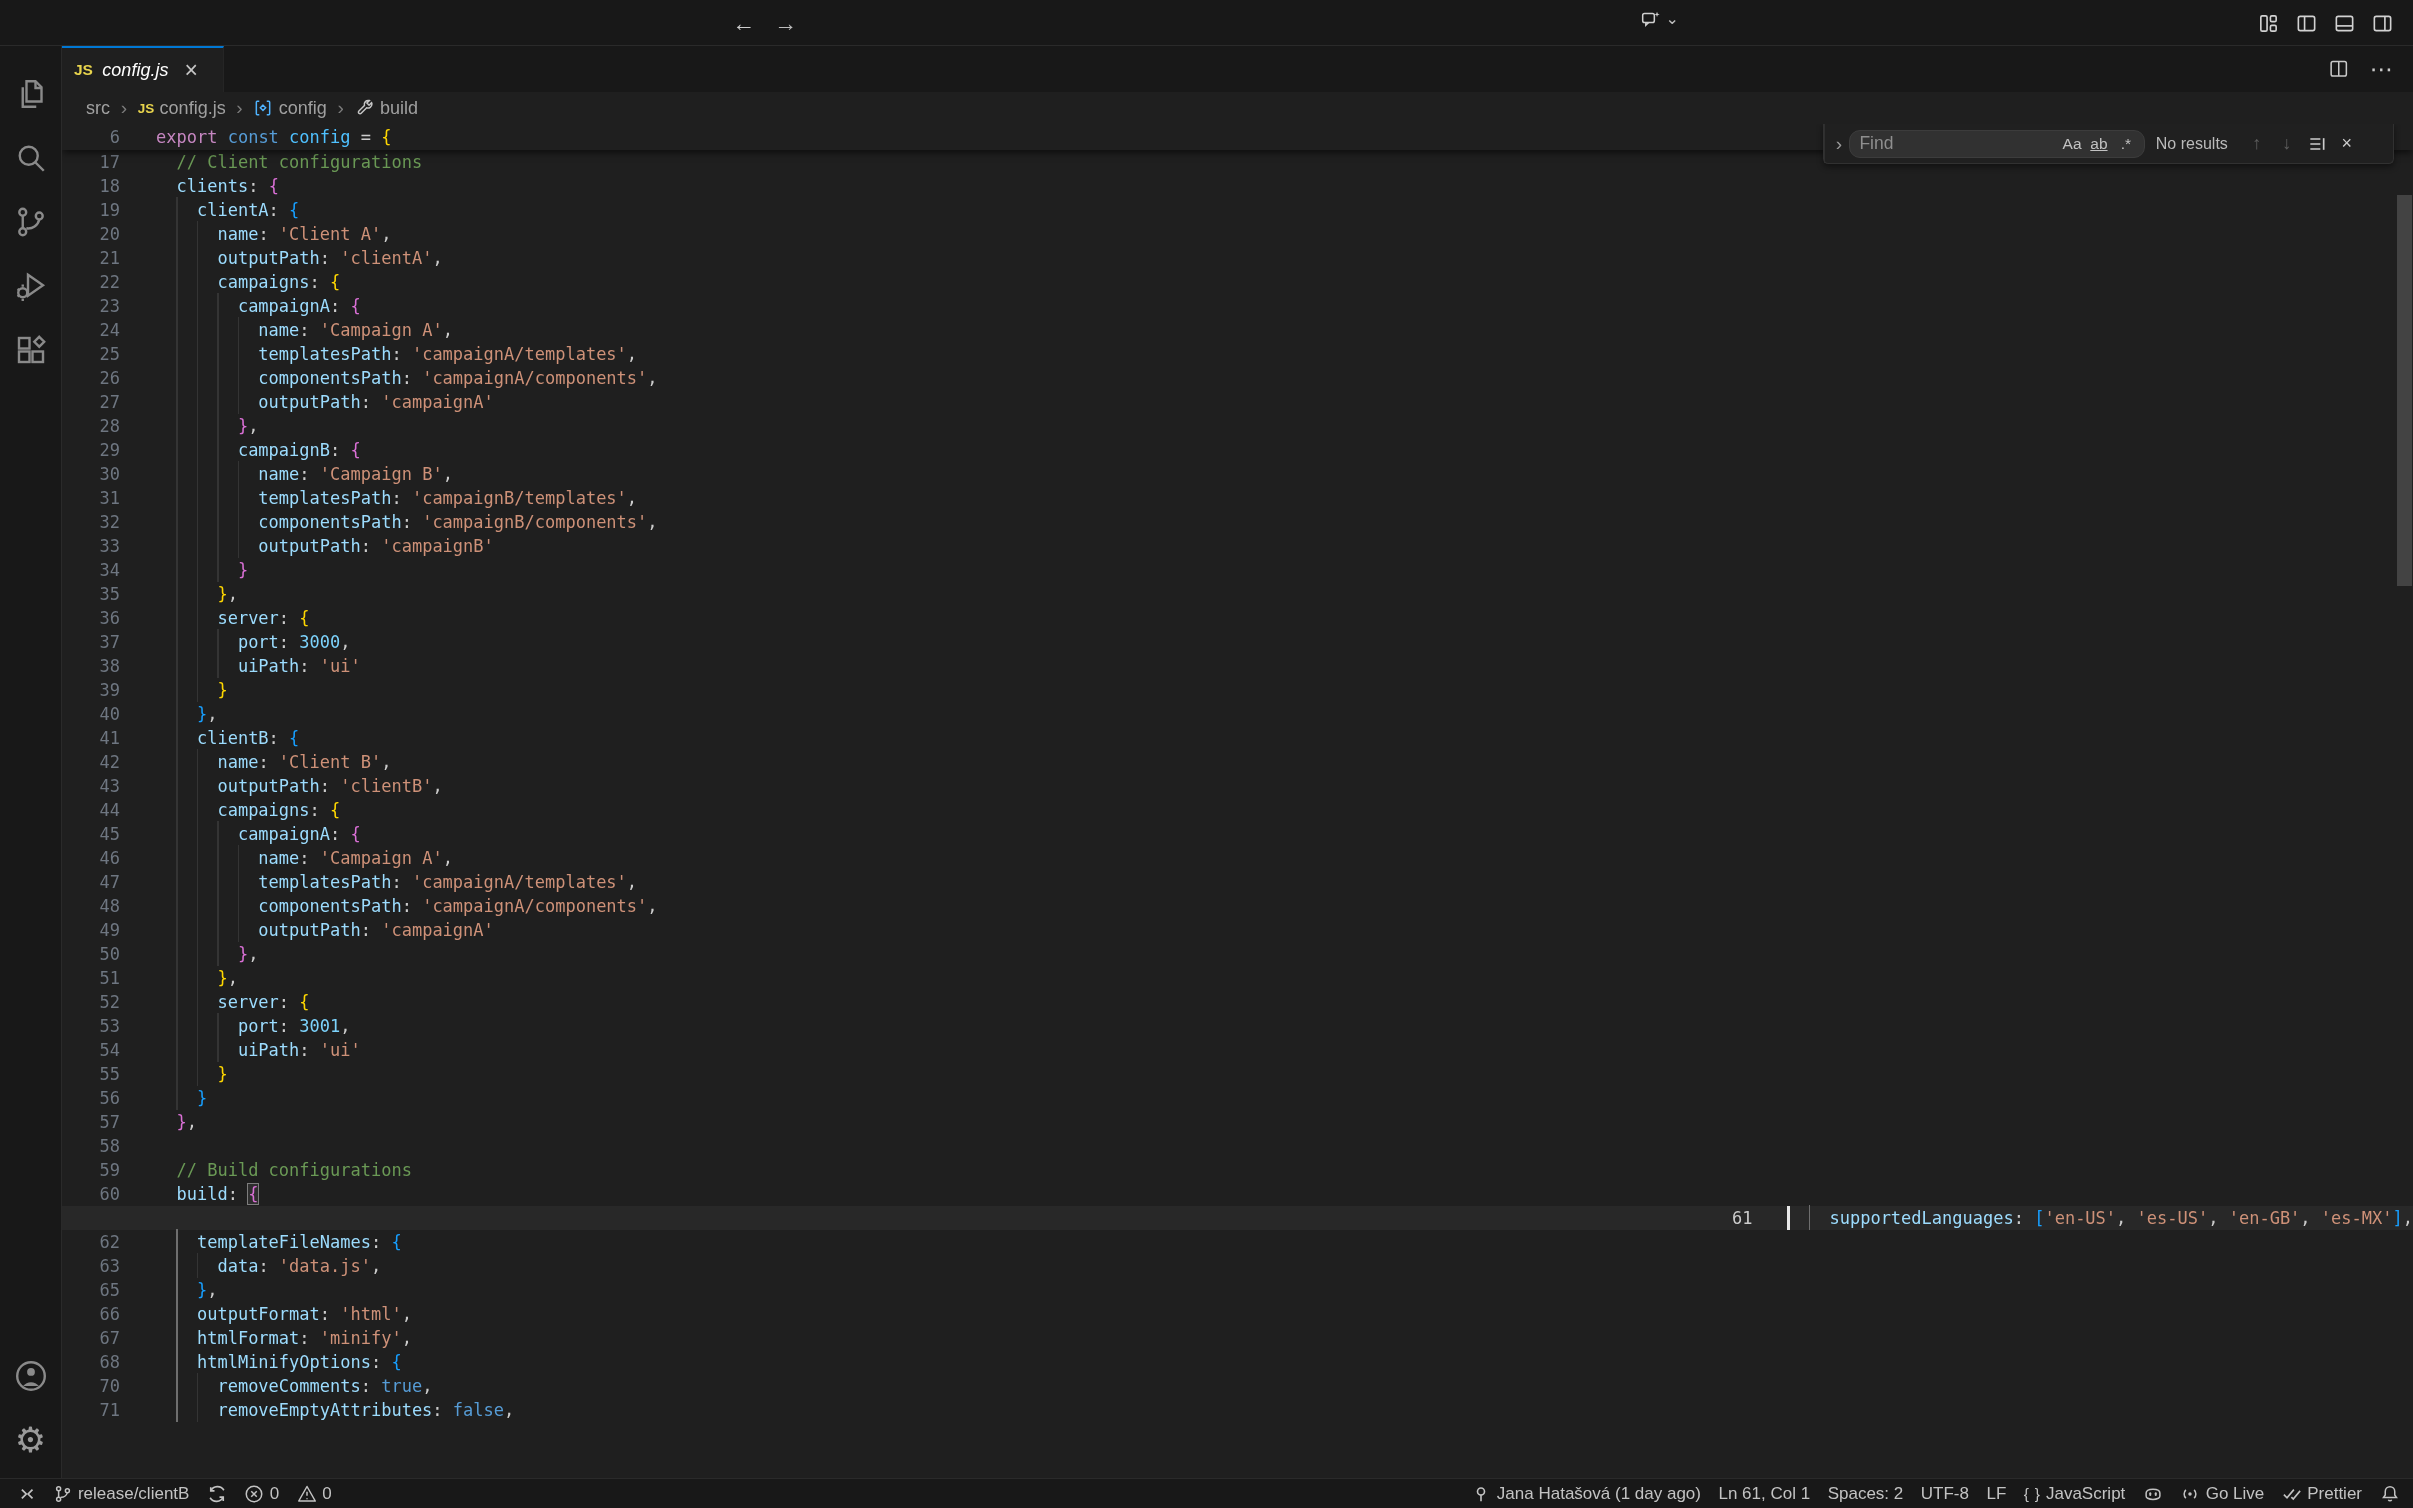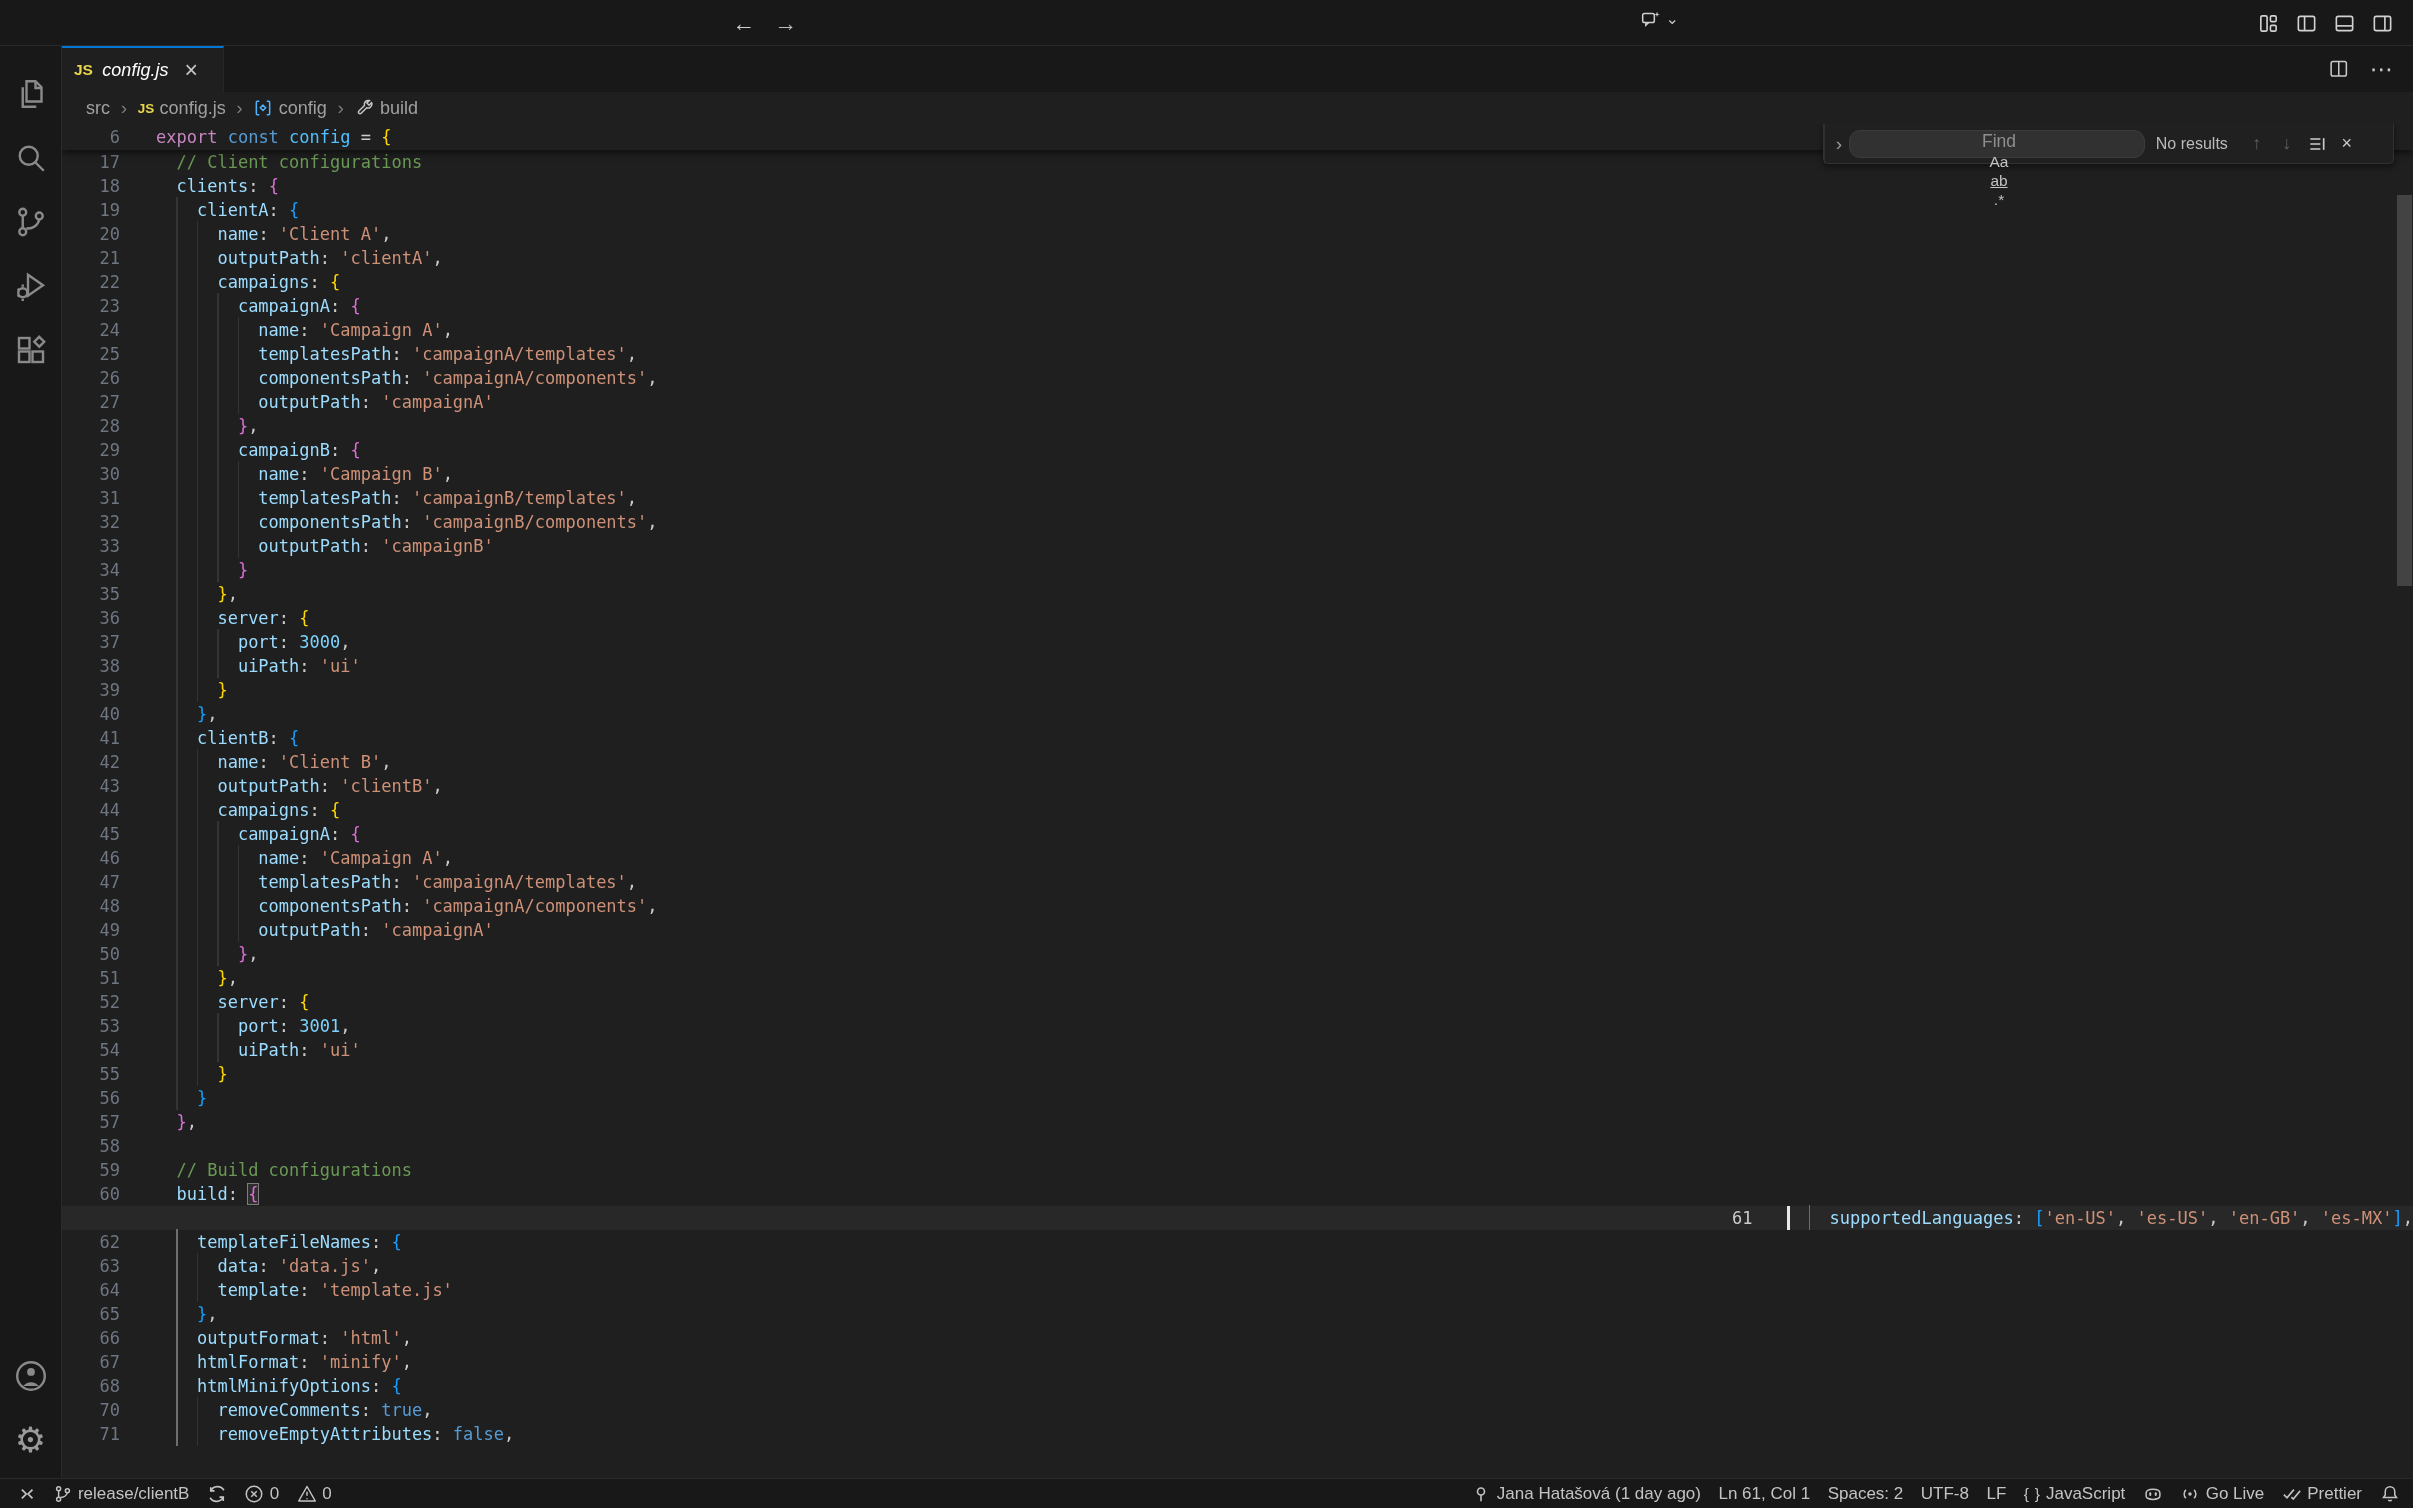--- a/index.html
+++ b/index.html
@@ -68,21 +68,21 @@
   .tk-mb{outline:1.3px solid #7d7d7d;outline-offset:-0.7px;background:rgba(90,90,90,0.25);}
   
   .scroll-thumb{position:absolute;right:1.3px;top:71px;width:15px;height:391px;background:rgba(110,110,110,0.45);}
   
   .find{position:absolute;top:0;right:19px;width:571px;height:40px;background:#202020;
         border:1.3px solid #313131;border-top:none;border-radius:0 0 5.4px 5.4px;box-sizing:border-box;
         box-shadow:0 2.7px 6.7px rgba(0,0,0,0.45);display:flex;align-items:center;z-index:10;}
   .find-sash{width:4px;height:100%;border-left:1.3px solid #2f2f2f;}
   .find-chevron{width:20px;text-align:center;color:#9a9a9a;font-size:19px;}
   .find-input{width:296px;height:28px;background:#313131;border:0.7px solid #3c3c3c;border-radius:11px;
-              display:flex;align-items:center;padding:0 5.4px 0 9.4px;box-sizing:border-box;gap:1.3px;flex-direction:column;}
+              display:flex;align-items:center;padding:0 5.4px 0 9.4px;box-sizing:border-box;gap:1.3px;}
   .find-ph{color:#8f8f8f;font-size:17.5px;flex:1;}
   .find-tgl{width:25.6px;text-align:center;color:#c2c2c2;font-size:15.5px;}
   .find-tgl.ww{text-decoration:underline;}
   .find-results{width:86px;margin-left:10.8px;font-size:16px;color:#bababa;}
   .find-btn{width:30px;text-align:center;font-size:18px;color:#cccccc;}
   .find-btn.dis{opacity:0.35;}
   .sel-ic{width:20px;height:20px;margin:0 auto;}
   
   .statusbar{position:absolute;left:0;bottom:0;width:2413px;height:30px;background:#181818;
              border-top:1.3px solid #2a2a2a;box-sizing:border-box;display:flex;align-items:center;
@@ -270,21 +270,20 @@
       <div class="row"><span class="ln">54</span><span class="code"><span class="g" style="left: 2ch;"></span><span class="g" style="left: 4ch;"></span><span class="g" style="left: 6ch;"></span>        <span class="tk-key">uiPath</span><span class="tk-pun">: </span><span class="tk-str">'ui'</span></span></div>
       <div class="row"><span class="ln">55</span><span class="code"><span class="g" style="left: 2ch;"></span><span class="g" style="left: 4ch;"></span>      <span class="tk-b1">}</span></span></div>
       <div class="row"><span class="ln">56</span><span class="code"><span class="g" style="left: 2ch;"></span>    <span class="tk-b3">}</span></span></div>
       <div class="row"><span class="ln">57</span><span class="code">  <span class="tk-b2">}</span><span class="tk-pun">,</span></span></div>
       <div class="row"><span class="ln">58</span><span class="code"></span></div>
       <div class="row"><span class="ln">59</span><span class="code">  <span class="tk-cmt">// Build configurations</span></span></div>
       <div class="row"><span class="ln">60</span><span class="code">  <span class="tk-key">build</span><span class="tk-pun">: </span><span class="tk-b2 tk-mb">{</span></span></div>
       <div class="row current"><span class="ln">61</span><span class="code"><span class="g act" style="left: 2ch;"></span><span class="cursor"></span>    <span class="tk-key">supportedLanguages</span><span class="tk-pun">: </span><span class="tk-b3">[</span><span class="tk-str">'en-US'</span><span class="tk-pun">, </span><span class="tk-str">'es-US'</span><span class="tk-pun">, </span><span class="tk-str">'en-GB'</span><span class="tk-pun">, </span><span class="tk-str">'es-MX'</span><span class="tk-b3">]</span><span class="tk-pun">,</span></span></div>
       <div class="row"><span class="ln">62</span><span class="code"><span class="g act" style="left: 2ch;"></span>    <span class="tk-key">templateFileNames</span><span class="tk-pun">: </span><span class="tk-b3">{</span></span></div>
       <div class="row"><span class="ln">63</span><span class="code"><span class="g act" style="left: 2ch;"></span><span class="g" style="left: 4ch;"></span>      <span class="tk-key">data</span><span class="tk-pun">: </span><span class="tk-str">'data.js'</span><span class="tk-pun">,</span></span></div>
-      <div class="row"><span class="ln">64</span><span class="code"><span class="g act" style="left: 2ch;"></span><span class="g" style="left: 4ch;"></span>      <span class="tk-key">template</span><span class="tk-pun">: </span><span class="tk-str">'template.js'</span></span></div>
       <div class="row"><span class="ln">65</span><span class="code"><span class="g act" style="left: 2ch;"></span>    <span class="tk-b3">}</span><span class="tk-pun">,</span></span></div>
       <div class="row"><span class="ln">66</span><span class="code"><span class="g act" style="left: 2ch;"></span>    <span class="tk-key">outputFormat</span><span class="tk-pun">: </span><span class="tk-str">'html'</span><span class="tk-pun">,</span></span></div>
       <div class="row"><span class="ln">67</span><span class="code"><span class="g act" style="left: 2ch;"></span>    <span class="tk-key">htmlFormat</span><span class="tk-pun">: </span><span class="tk-str">'minify'</span><span class="tk-pun">,</span></span></div>
       <div class="row"><span class="ln">68</span><span class="code"><span class="g act" style="left: 2ch;"></span>    <span class="tk-key">htmlMinifyOptions</span><span class="tk-pun">: </span><span class="tk-b3">{</span></span></div>
       <div class="row"><span class="ln">70</span><span class="code"><span class="g act" style="left: 2ch;"></span><span class="g" style="left: 4ch;"></span>      <span class="tk-key">removeComments</span><span class="tk-pun">: </span><span class="tk-kw2">true</span><span class="tk-pun">,</span></span></div>
       <div class="row"><span class="ln">71</span><span class="code"><span class="g act" style="left: 2ch;"></span><span class="g" style="left: 4ch;"></span>      <span class="tk-key">removeEmptyAttributes</span><span class="tk-pun">: </span><span class="tk-kw2">false</span><span class="tk-pun">,</span></span></div>
     </div>
   <div class="scroll-thumb"></div>
 
   <div class="find">

